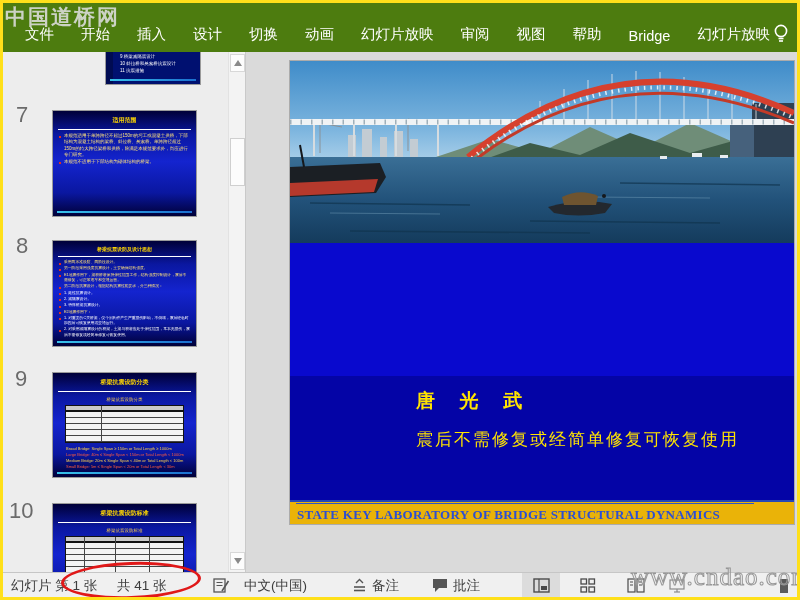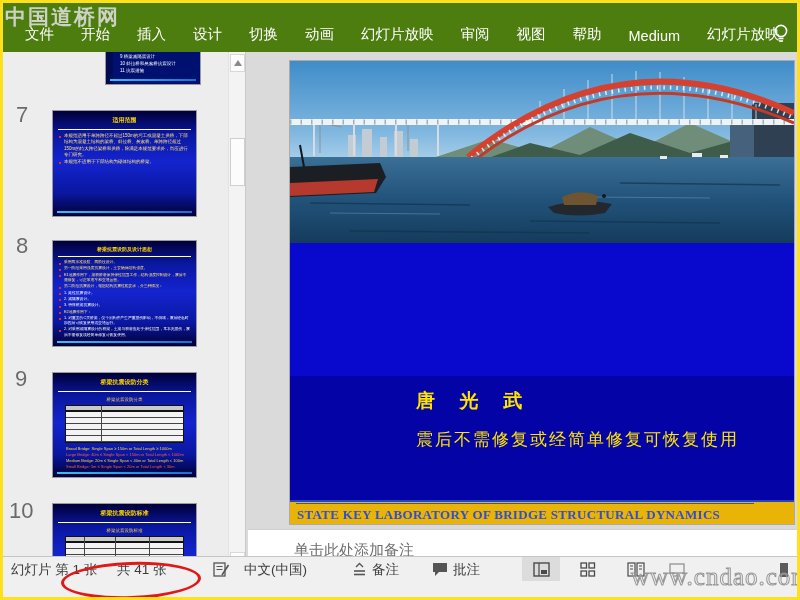--- a/index.html
+++ b/index.html
@@ -68,21 +68,21 @@
                     border-top:2px solid #2547B6;}
   .slide-footerband .inline-rule{position:absolute;left:6px;right:40px;top:1px;height:1px;background:#2d54c9;}
   .slide-footer-text{padding:5px 0 0 7px;font-size:13px;font-weight:bold;color:#2D4FD2;
                      font-family:"Liberation Serif","DejaVu Serif",serif;letter-spacing:.3px;}
 
   
   .notes{position:absolute;left:245px;right:0;top:526px;height:46px;background:#fff;border-top:1px solid #CFCFCF;}
   .notes-text{padding:11px 0 0 46px;font-size:15px;color:#6e6e6e;}
 
   
-  .statusbar{position:absolute;left:0;right:0;bottom:0;height:41px;background:#F0F0F0;
+  .statusbar{position:absolute;left:0;right:0;bottom:0;height:25px;background:#F0F0F0;
              border-top:1px solid #C6C6C6;z-index:10;font-size:13.5px;color:#3d3d3d;}
   .sb{position:absolute;top:4px;white-space:nowrap;}
   .sb-ic{position:absolute;top:5px;}
   .viewbox{position:absolute;top:0;height:24px;width:38px;display:flex;align-items:center;justify-content:center;}
   .viewbox.active{background:#DCDCDC;}
   .zoom-handle{position:absolute;left:777px;top:6px;width:8px;height:14px;background:#5b5b5b;}
 
   .ellipse{position:absolute;left:58px;top:559px;width:140px;height:37px;border:3px solid #E01818;
            border-radius:50%;transform:rotate(-2deg);z-index:40;pointer-events:none;}
 </style>
@@ -96,21 +96,21 @@
       <span class="ribbon-tab">文件</span>
       <span class="ribbon-tab">开始</span>
       <span class="ribbon-tab">插入</span>
       <span class="ribbon-tab">设计</span>
       <span class="ribbon-tab">切换</span>
       <span class="ribbon-tab">动画</span>
       <span class="ribbon-tab">幻灯片放映</span>
       <span class="ribbon-tab">审阅</span>
       <span class="ribbon-tab">视图</span>
       <span class="ribbon-tab">帮助</span>
-      <span class="ribbon-tab">Medium</span>
+      <span class="ribbon-tab">Bridge</span>
       <span class="ribbon-tab">幻灯片放映</span>
     </div>
     <svg class="bulb" viewBox="0 0 16 20">
       <circle cx="8" cy="7" r="5.6" fill="none" stroke="#fff" stroke-width="1.6"></circle>
       <line x1="5.5" y1="14.5" x2="10.5" y2="14.5" stroke="#fff" stroke-width="1.6"></line>
       <line x1="6" y1="17" x2="10" y2="17" stroke="#fff" stroke-width="1.6"></line>
     </svg>
   </div>
 
   <div class="wm-tl">中国道桥网</div>
@@ -289,23 +289,20 @@
       <div class="credit author">唐 光 武</div>
       <div class="credit org">震后不需修复或经简单修复可恢复使用</div>
     </div>
 
     <div class="slide-footerband">
       <div class="inline-rule"></div>
       <div class="slide-footer-text">STATE KEY LABORATORY OF BRIDGE STRUCTURAL DYNAMICS</div>
     </div>
   </div>
 
-  <div class="notes">
-    <div class="notes-text">单击此处添加备注</div>
-  </div>
 
   <div class="statusbar">
     <span class="sb" style="left:8px;">幻灯片 第 1 张</span>
     <span class="sb" style="left:114px;">共 41 张</span>
     <svg class="sb-ic" style="left:210px;" width="17" height="15" viewBox="0 0 17 15">
       <rect x="1" y="1" width="11" height="13" fill="none" stroke="#555" stroke-width="1.3"></rect>
       <line x1="3.5" y1="4.5" x2="9.5" y2="4.5" stroke="#555" stroke-width="1"></line>
       <line x1="3.5" y1="7.5" x2="9.5" y2="7.5" stroke="#555" stroke-width="1"></line>
       <line x1="15.5" y1="3" x2="9" y2="13" stroke="#555" stroke-width="1.6"></line>
     </svg>

